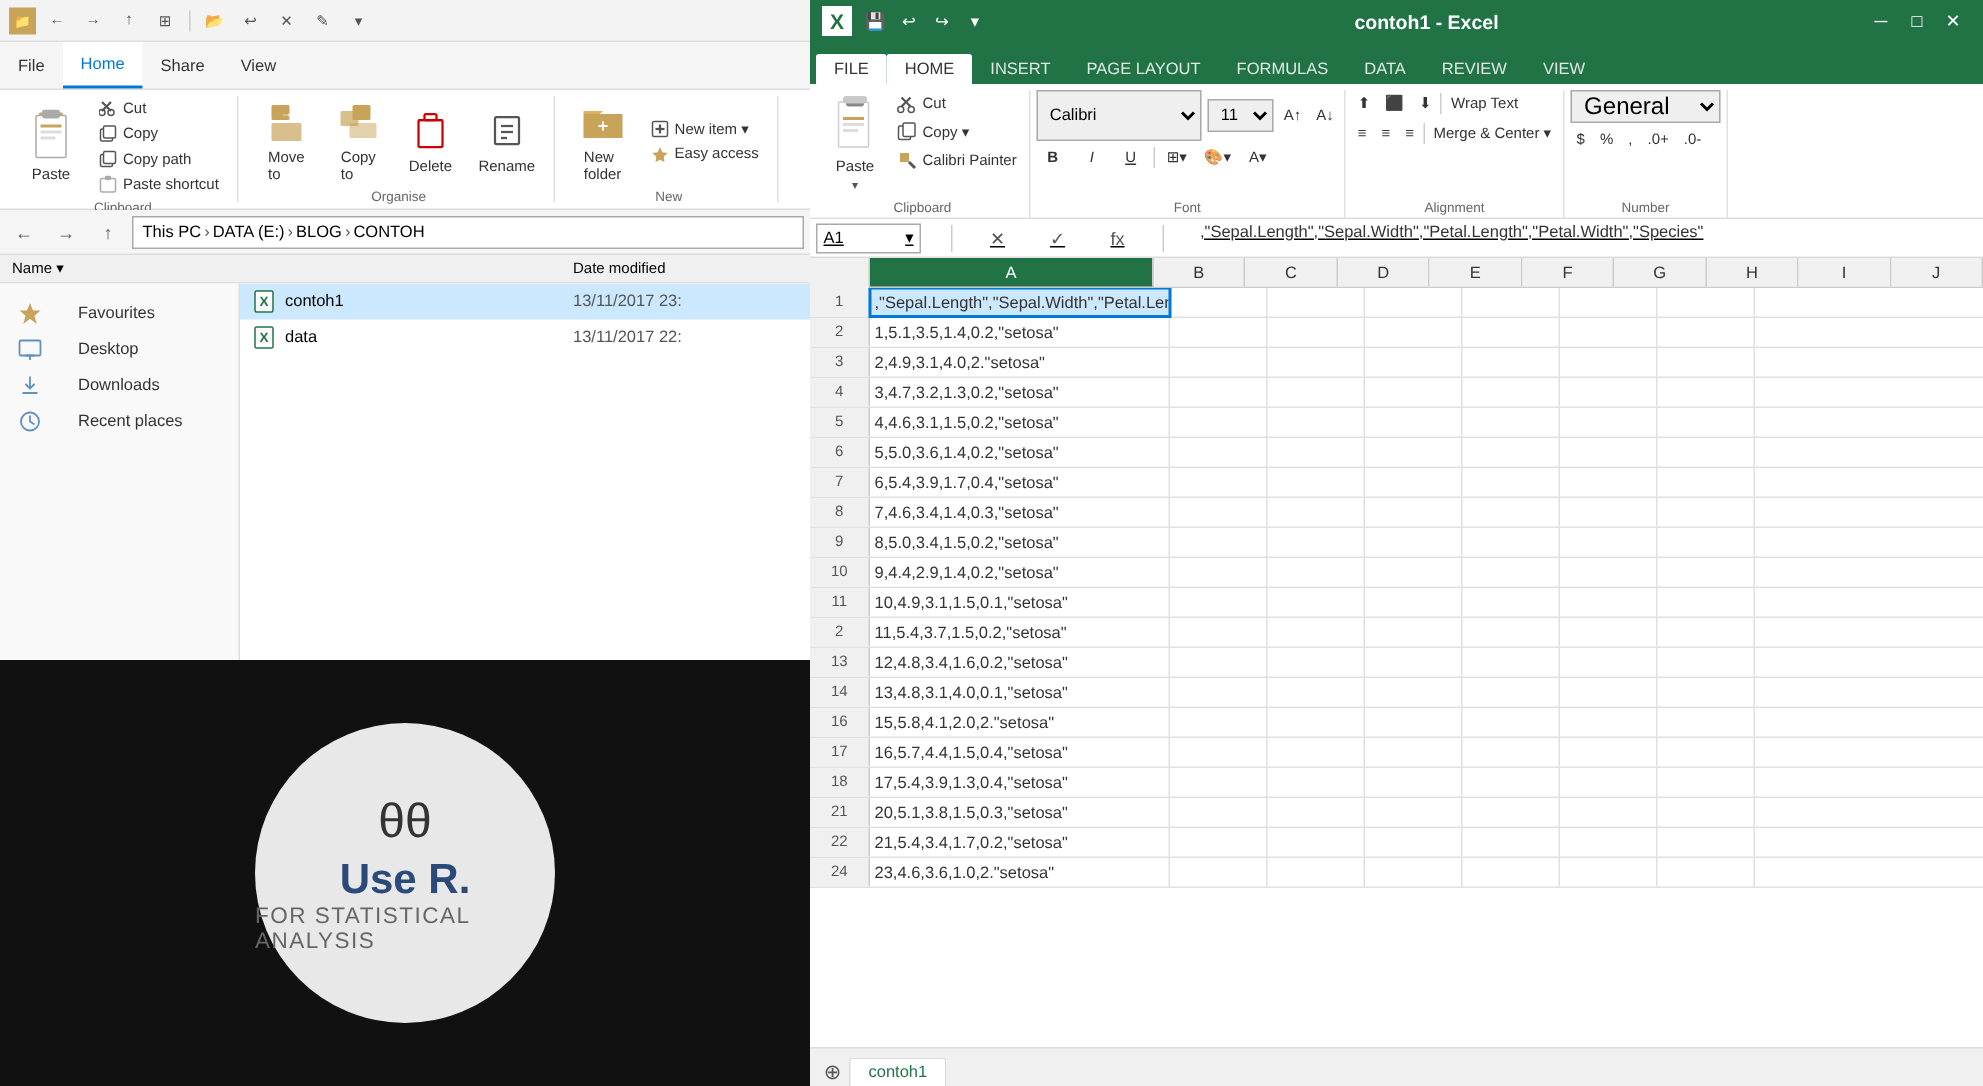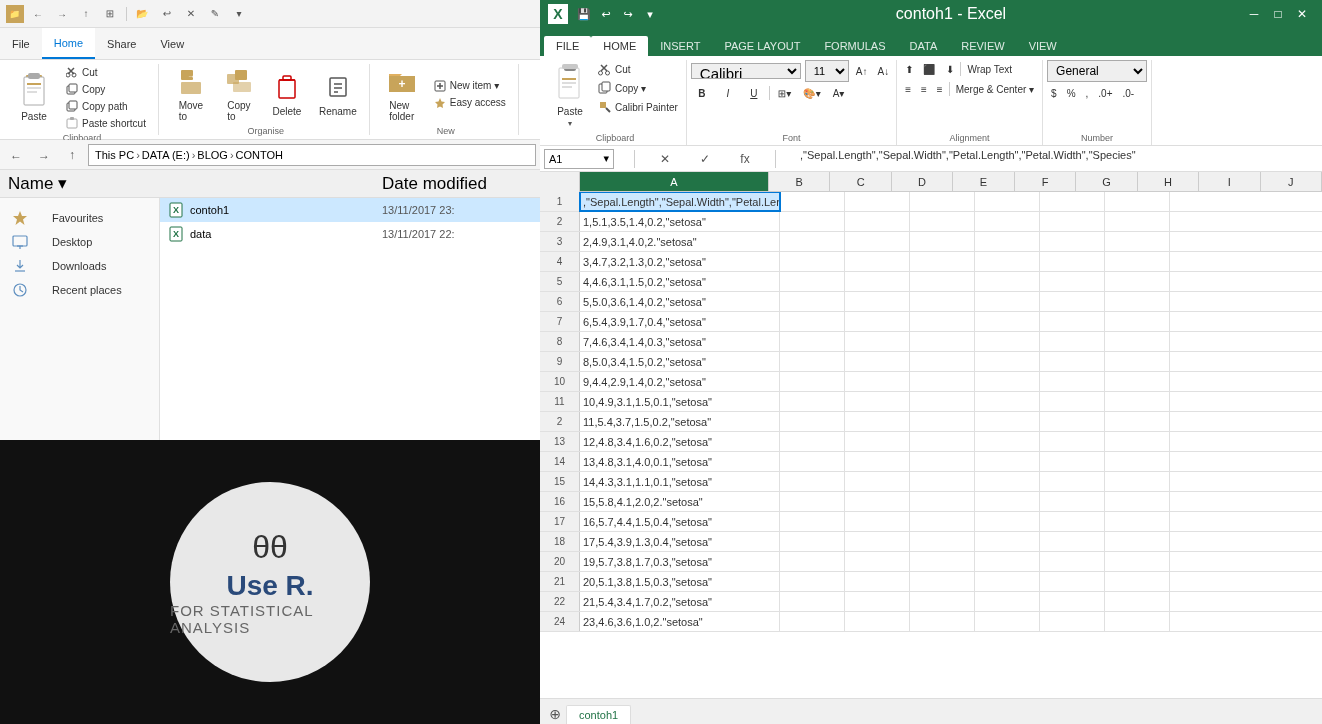--- a/index.html
+++ b/index.html
@@ -119,21 +119,21 @@
     }
     .addr-path-sep { color: #555; margin: 0 2px; }
 
     
     .file-list-header {
       display: flex;
       align-items: center;
       padding: 3px 8px;
       background: #f0f0f0;
       border-bottom: 1px solid #ddd;
-      font-size: 17px;
+      font-size: 10px;
     }
     .col-name { flex: 1; cursor: pointer; }
     .col-date { width: 150px; cursor: pointer; }
 
     .file-list {
       display: flex;
       flex: 1;
     }
     .sidebar-nav {
       width: 160px;
@@ -227,21 +227,22 @@
       background: #217346;
       display: flex;
       align-items: center;
       padding: 0 8px;
       color: #fff;
       font-size: 11px;
     }
     .excel-title {
       flex: 1;
       text-align: center;
-      font-size: 16px;
+      font-size: 13px;
+      font-weight: bold;
     }
     .excel-title-icon {
       width: 20px;
       height: 20px;
       background: #fff;
       color: #217346;
       font-weight: bold;
       display: flex;
       align-items: center;
       justify-content: center;
@@ -347,20 +348,21 @@
 
     
     .formula-bar {
       height: 26px;
       background: #fff;
       border-bottom: 1px solid #ddd;
       display: flex;
       align-items: center;
       gap: 20px;
       padding: 0 4px;
+      text-decoration: underline;
     }
     .name-box {
       width: 70px;
       height: 20px;
       border: 1px solid #aaa;
       display: flex;
       align-items: center;
       padding: 0 4px;
       font-size: 11px;
     }
@@ -460,37 +462,37 @@
       border-radius: 2px 2px 0 0;
       margin-right: 2px;
       color: #333;
     }
     .sheet-tab.active { background: #fff; border: 1px solid #ddd; border-bottom: none; color: #217346; }
     .sheet-add-btn { width: 22px; height: 20px; display: flex; align-items: center; justify-content: center; cursor: pointer; font-size: 14px; color: #555; }
 
     
     .font-select {
       width: 110px;
-      height: 16px;
+      height: 34px;
       border: 1px solid #aaa;
-      font-size: 15px;
+      font-size: 11px;
       padding: 0 4px;
     }
     .font-size-select {
       width: 44px;
       height: 22px;
       border: 1px solid #aaa;
       font-size: 11px;
       padding: 0 4px;
     }
     .num-format-select {
       width: 100px;
       height: 22px;
       border: 1px solid #aaa;
-      font-size: 12px;
+      font-size: 16px;
       padding: 0 4px;
     }
   </style>
 </head>
 <body>
 
 <div id="file-explorer">
 
   <div class="qat">
     <div class="qat-icon">📁</div>
@@ -1013,30 +1015,20 @@
           <div class="row-num">14</div>
           <div class="cell col-a">13,4.8,3.1,4.0,0.1,"setosa"</div>
           <div class="cell col-b"></div>
           <div class="cell col-c"></div>
           <div class="cell col-d"></div>
           <div class="cell col-e"></div>
           <div class="cell col-f"></div>
           <div class="cell col-g"></div>
         </div>
         <div class="grid-row">
-          <div class="row-num">15</div>
-          <div class="cell col-a">14,4.3,3.1,1.1,0.1,"setosa"</div>
-          <div class="cell col-b"></div>
-          <div class="cell col-c"></div>
-          <div class="cell col-d"></div>
-          <div class="cell col-e"></div>
-          <div class="cell col-f"></div>
-          <div class="cell col-g"></div>
-        </div>
-        <div class="grid-row">
           <div class="row-num">16</div>
           <div class="cell col-a">15,5.8,4.1,2.0,2."setosa"</div>
           <div class="cell col-b"></div>
           <div class="cell col-c"></div>
           <div class="cell col-d"></div>
           <div class="cell col-e"></div>
           <div class="cell col-f"></div>
           <div class="cell col-g"></div>
         </div>
         <div class="grid-row">
@@ -1045,30 +1037,20 @@
           <div class="cell col-b"></div>
           <div class="cell col-c"></div>
           <div class="cell col-d"></div>
           <div class="cell col-e"></div>
           <div class="cell col-f"></div>
           <div class="cell col-g"></div>
         </div>
         <div class="grid-row">
           <div class="row-num">18</div>
           <div class="cell col-a">17,5.4,3.9,1.3,0.4,"setosa"</div>
-          <div class="cell col-b"></div>
-          <div class="cell col-c"></div>
-          <div class="cell col-d"></div>
-          <div class="cell col-e"></div>
-          <div class="cell col-f"></div>
-          <div class="cell col-g"></div>
-        </div>
-        <div class="grid-row">
-          <div class="row-num">20</div>
-          <div class="cell col-a">19,5.7,3.8,1.7,0.3,"setosa"</div>
           <div class="cell col-b"></div>
           <div class="cell col-c"></div>
           <div class="cell col-d"></div>
           <div class="cell col-e"></div>
           <div class="cell col-f"></div>
           <div class="cell col-g"></div>
         </div>
         <div class="grid-row">
           <div class="row-num">21</div>
           <div class="cell col-a">20,5.1,3.8,1.5,0.3,"setosa"</div>

